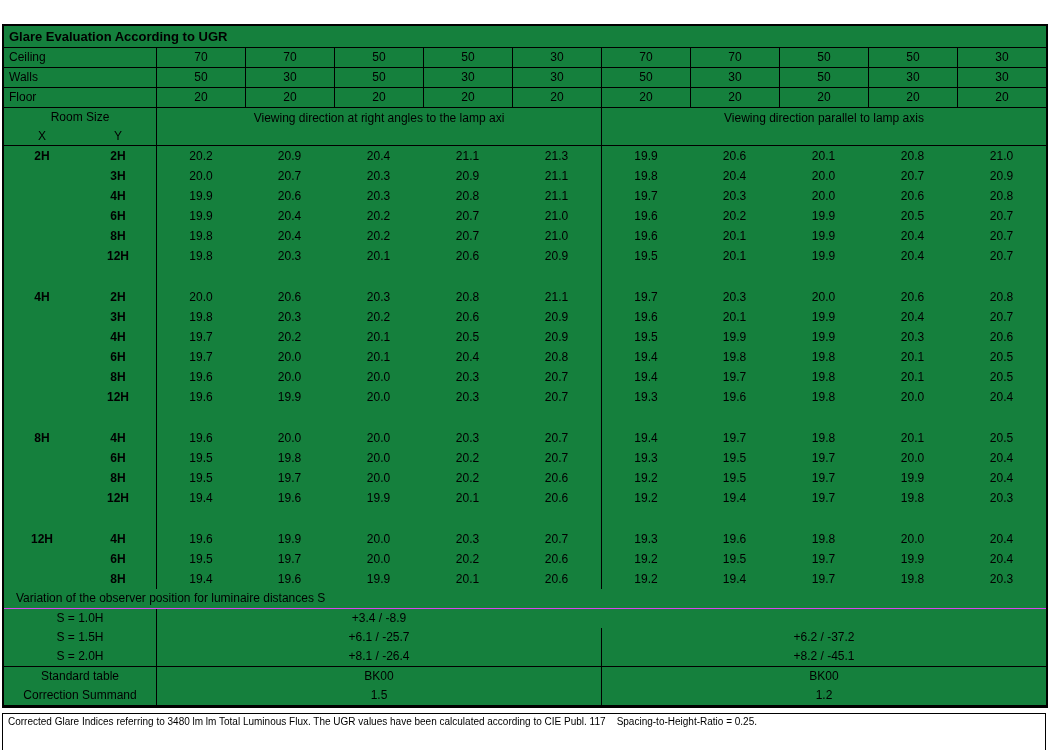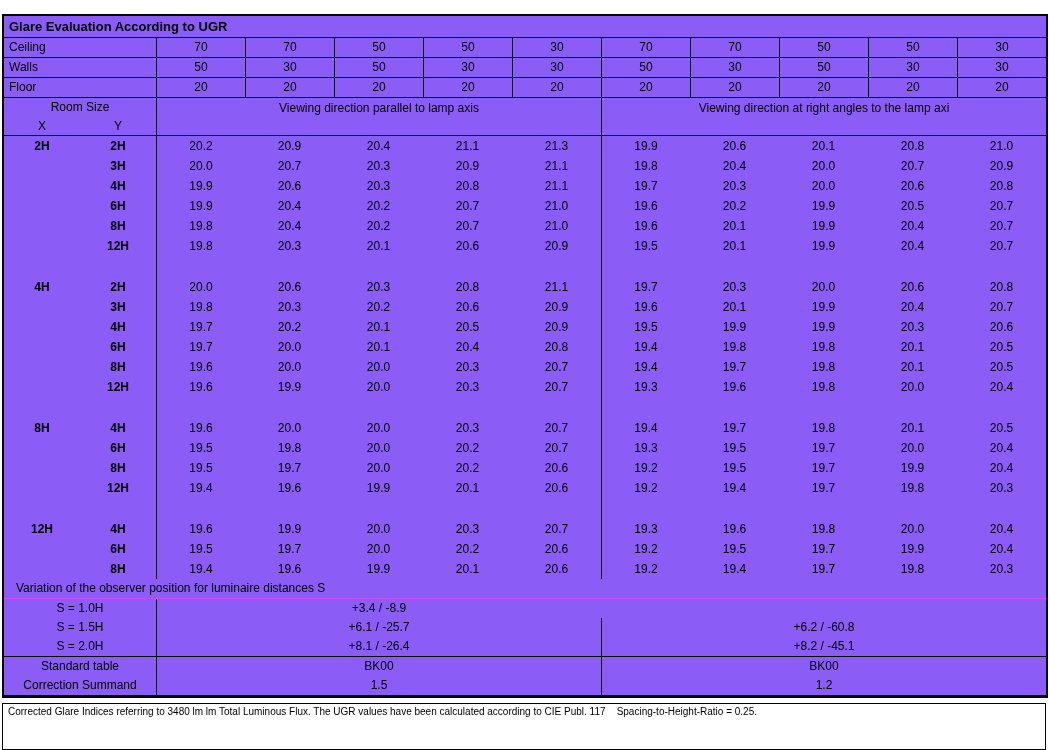--- a/index.html
+++ b/index.html
@@ -1,18 +1,18 @@
 <!DOCTYPE html>
 <html><head>
 <meta charset="utf-8">
 <style>
   html,body{margin:0;padding:0;background:#fff;color:#000;
     font-family:"Liberation Sans","DejaVu Sans",sans-serif;font-size:12px;}
   body{width:1050px;height:750px;overflow:hidden;}
-  .sheet{width:1042px;margin:14px 0 0 2px;border:2px solid #000;border-bottom-width:3px;background:#8b5cf6;}
+  .sheet{width:1042px;margin:24px 0 0 2px;border:2px solid #000;border-bottom-width:3px;background:#15803d;}
   .title-row{height:21px;line-height:21px;border-bottom:1px solid #000;
     font-weight:bold;font-size:13px;padding-left:5px;}
   .surface-row{display:grid;grid-template-columns:152px repeat(10,89px);
     height:19px;line-height:19px;border-bottom:1px solid #000;}
   .surface-row .label-cell{padding-left:5px;text-align:left;}
   .surface-row .val-cell{text-align:center;border-left:1px solid #000;}
   .header-row{display:grid;grid-template-columns:152px 445px 445px;
     height:37px;border-bottom:1px solid #000;}
   .rs-cell{text-align:center;}
   .rs-line1{height:19px;line-height:19px;}
@@ -82,22 +82,22 @@
     </div>
 
   <div class="header-row">
     <div class="rs-cell">
       <div class="rs-line1">Room Size</div>
       <div class="xy">
         <span>X</span>
         <span>Y</span>
       </div>
     </div>
+    <div class="dir-cell">Viewing direction at right angles to the lamp axi</div>
     <div class="dir-cell">Viewing direction parallel to lamp axis</div>
-    <div class="dir-cell">Viewing direction at right angles to the lamp axi</div>
   </div>
 
   <div id="data-rows">
       <div class="data-row">
         <div class="x-cell">2H</div>
         <div class="y-cell">2H</div>
         <div class="val-cell first">20.2</div>
         <div class="val-cell">20.9</div>
         <div class="val-cell">20.4</div>
         <div class="val-cell">21.1</div>
@@ -406,21 +406,21 @@
 
   <div class="var-row">Variation of the observer position for luminaire distances S</div>
   <div id="s-rows" class="s-group">
       <div class="bottom-row">
         <div class="b-label">S = 1.0H</div>
         <div class="b-val">+3.4 / -8.9</div>
       </div>
       <div class="bottom-row">
         <div class="b-label">S = 1.5H</div>
         <div class="b-val">+6.1 / -25.7</div>
-        <div class="b-val">+6.2 / -60.8</div>
+        <div class="b-val">+6.2 / -37.2</div>
       </div>
       <div class="bottom-row">
         <div class="b-label">S = 2.0H</div>
         <div class="b-val">+8.1 / -26.4</div>
         <div class="b-val">+8.2 / -45.1</div>
       </div>
     </div>
   <div id="summary-rows">
       <div class="bottom-row">
         <div class="b-label">Standard table</div>

